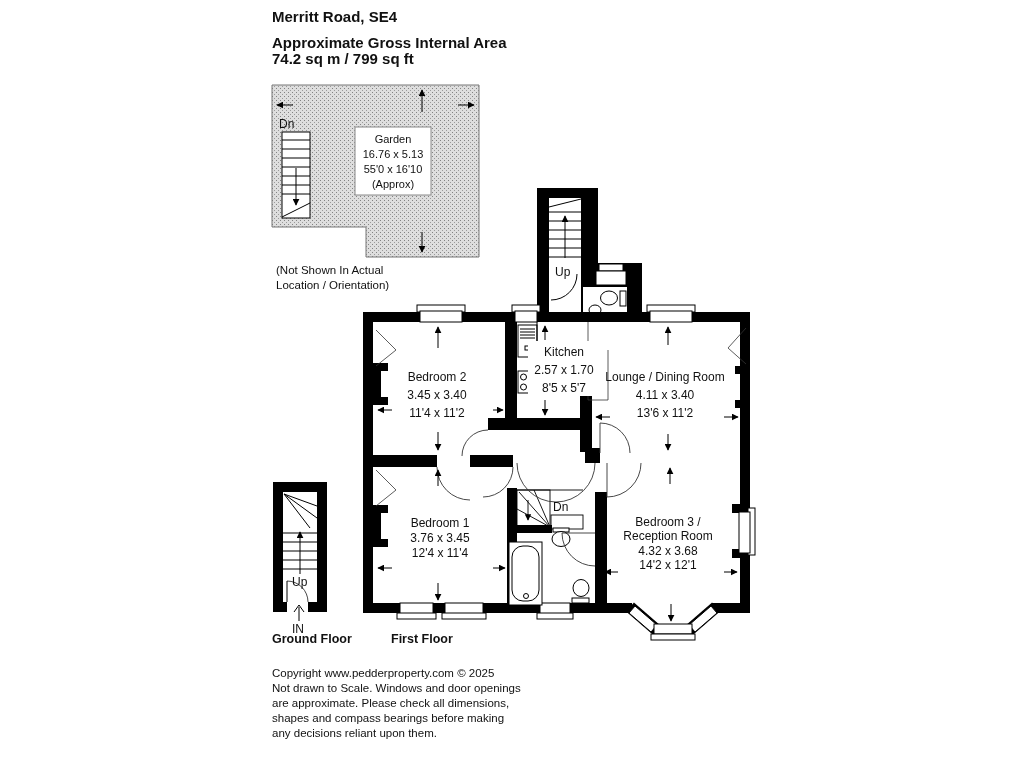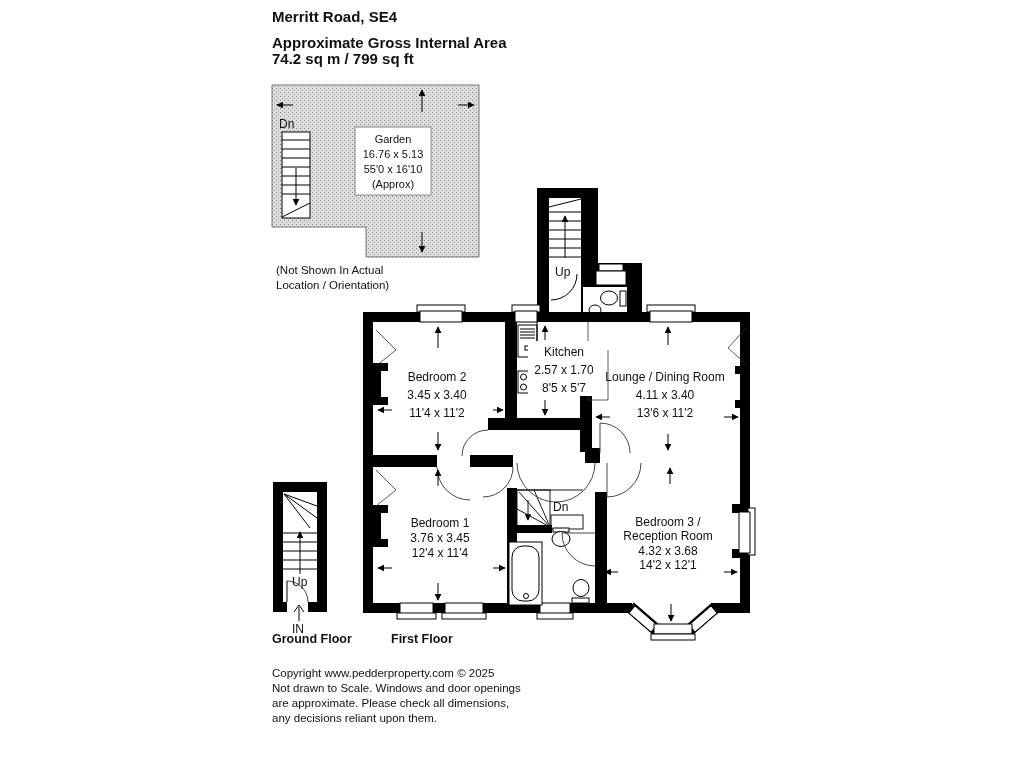--- a/index.html
+++ b/index.html
@@ -318,14 +318,15 @@
   <div>Location / Orientation)</div>
 </div>
 
 <div class="abs floorlabel" style="left:272px;top:632px;">Ground Floor</div>
 <div class="abs floorlabel" style="left:363px;top:632px;padding-left:28px;">First Floor</div>
 
 <div class="abs copy" style="left:272px;top:666px;">
   <div>Copyright www.pedderproperty.com © 2025</div>
   <div>Not drawn to Scale. Windows and door openings</div>
   <div>are approximate. Please check all dimensions,</div>
+  <div>shapes and compass bearings before making</div>
   <div>any decisions reliant upon them.</div>
 </div>
 
 </body></html>

